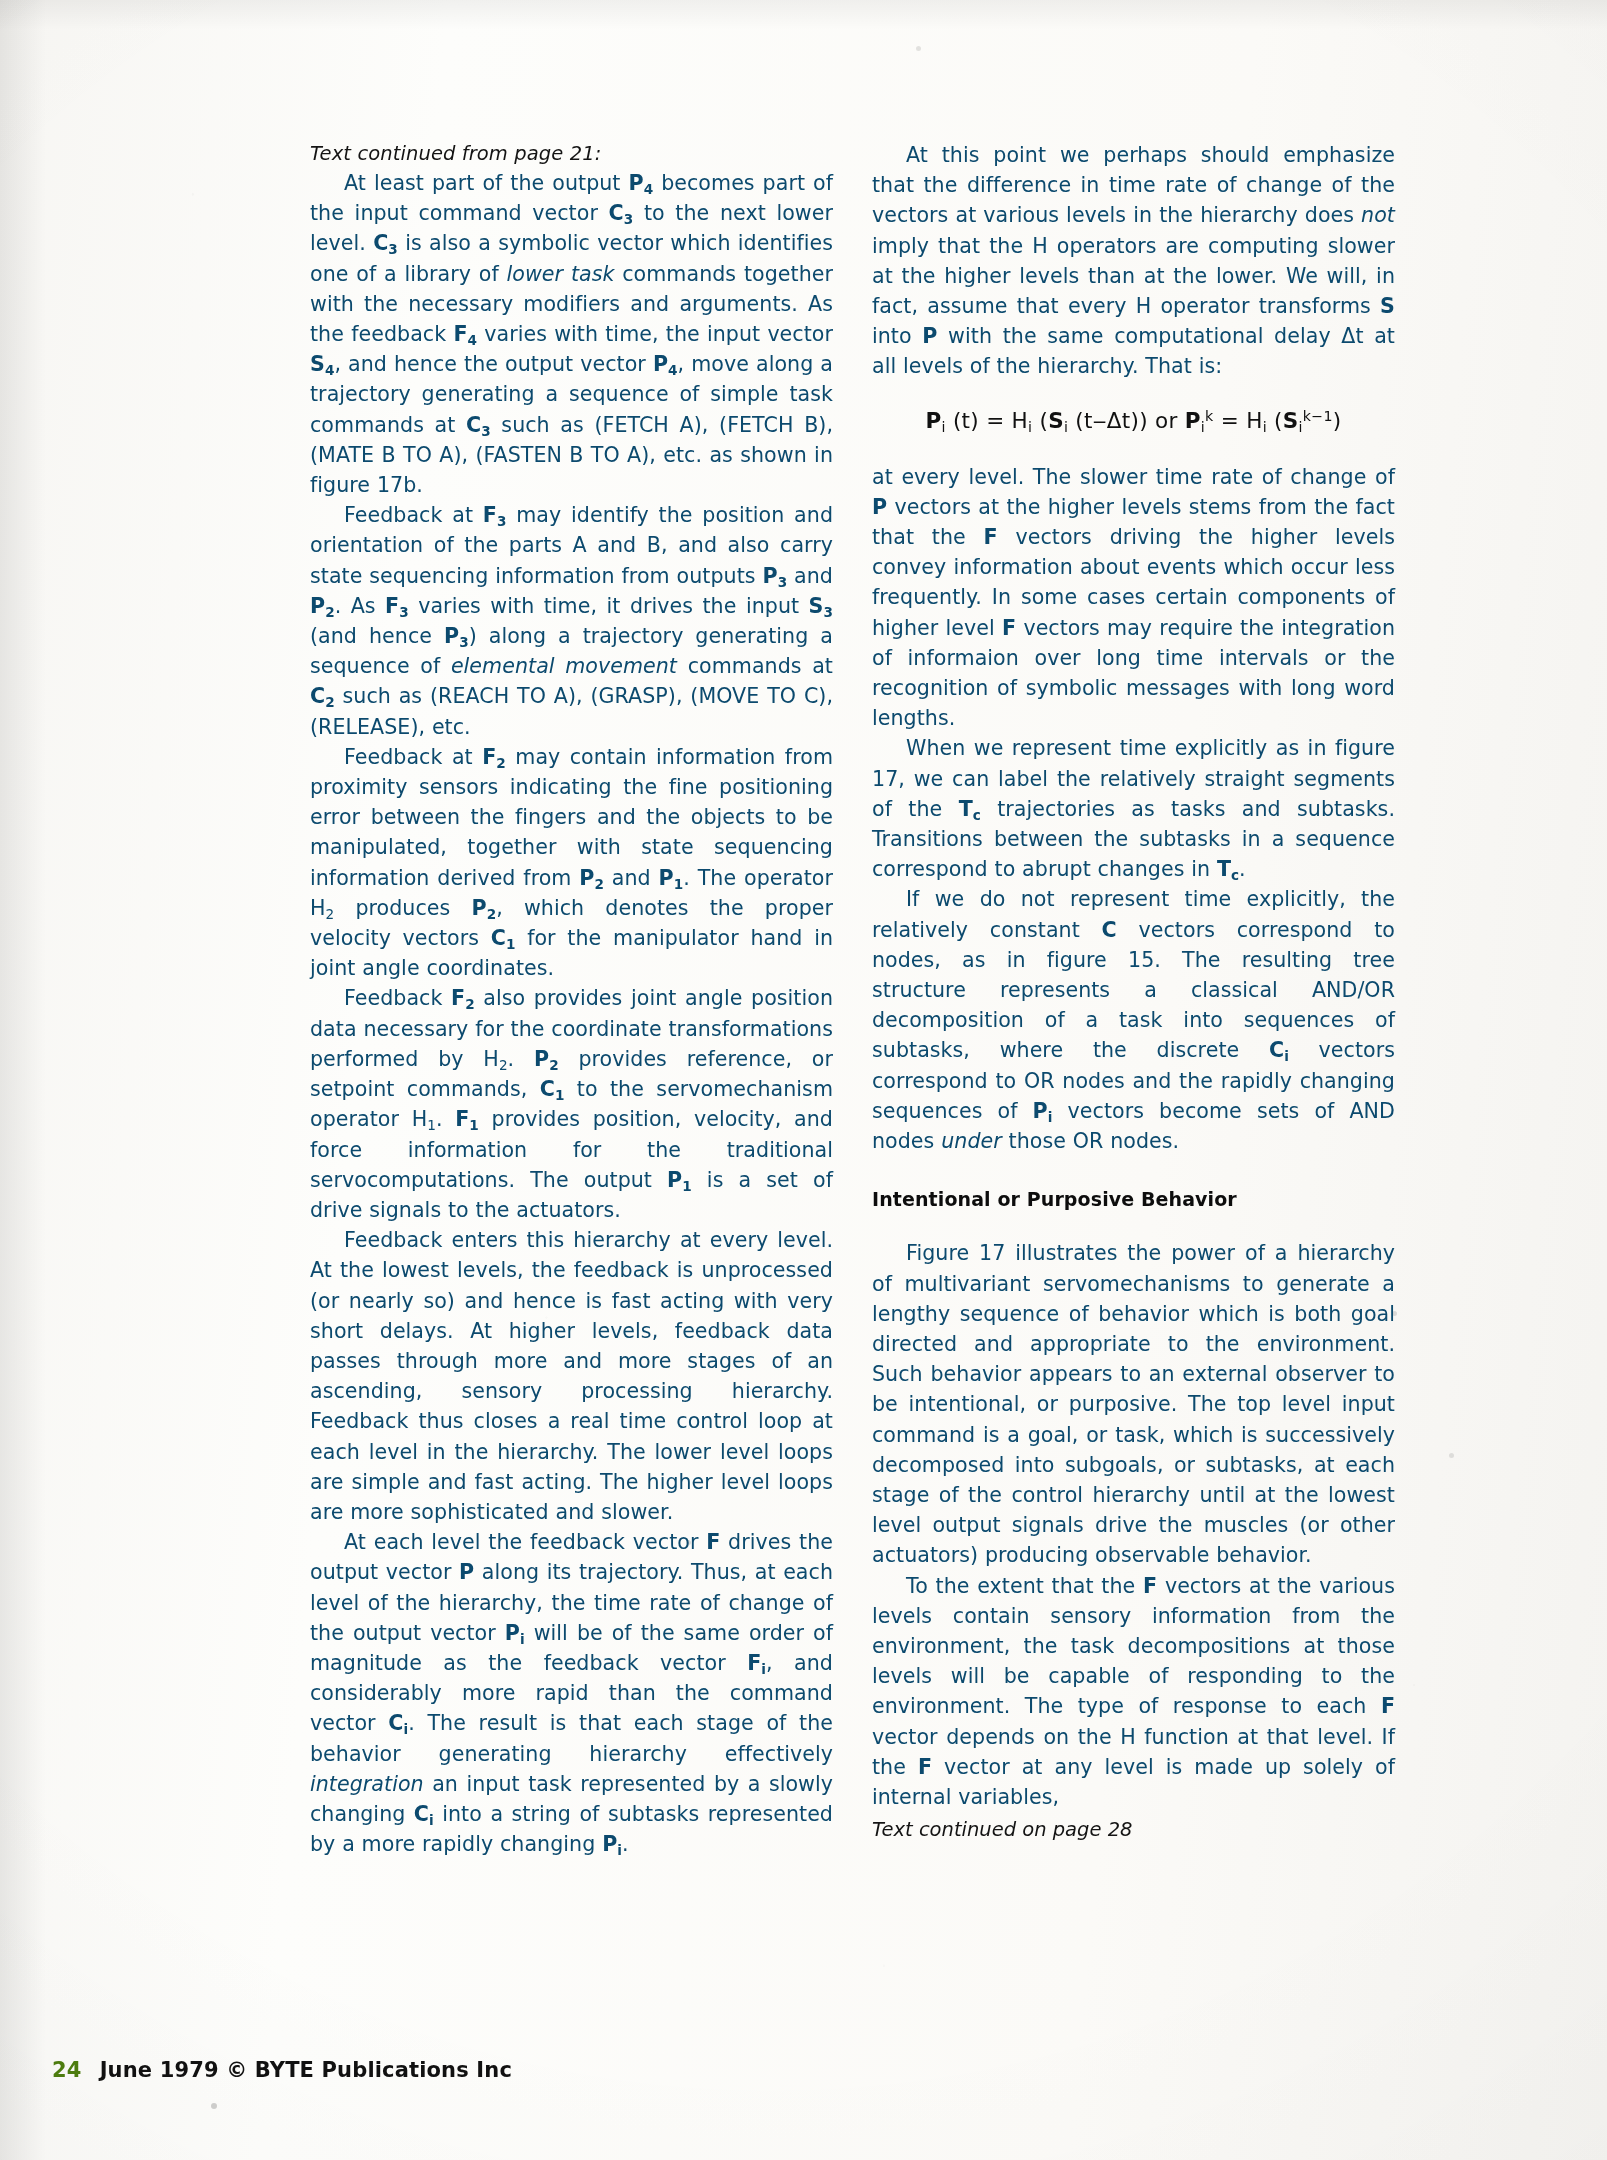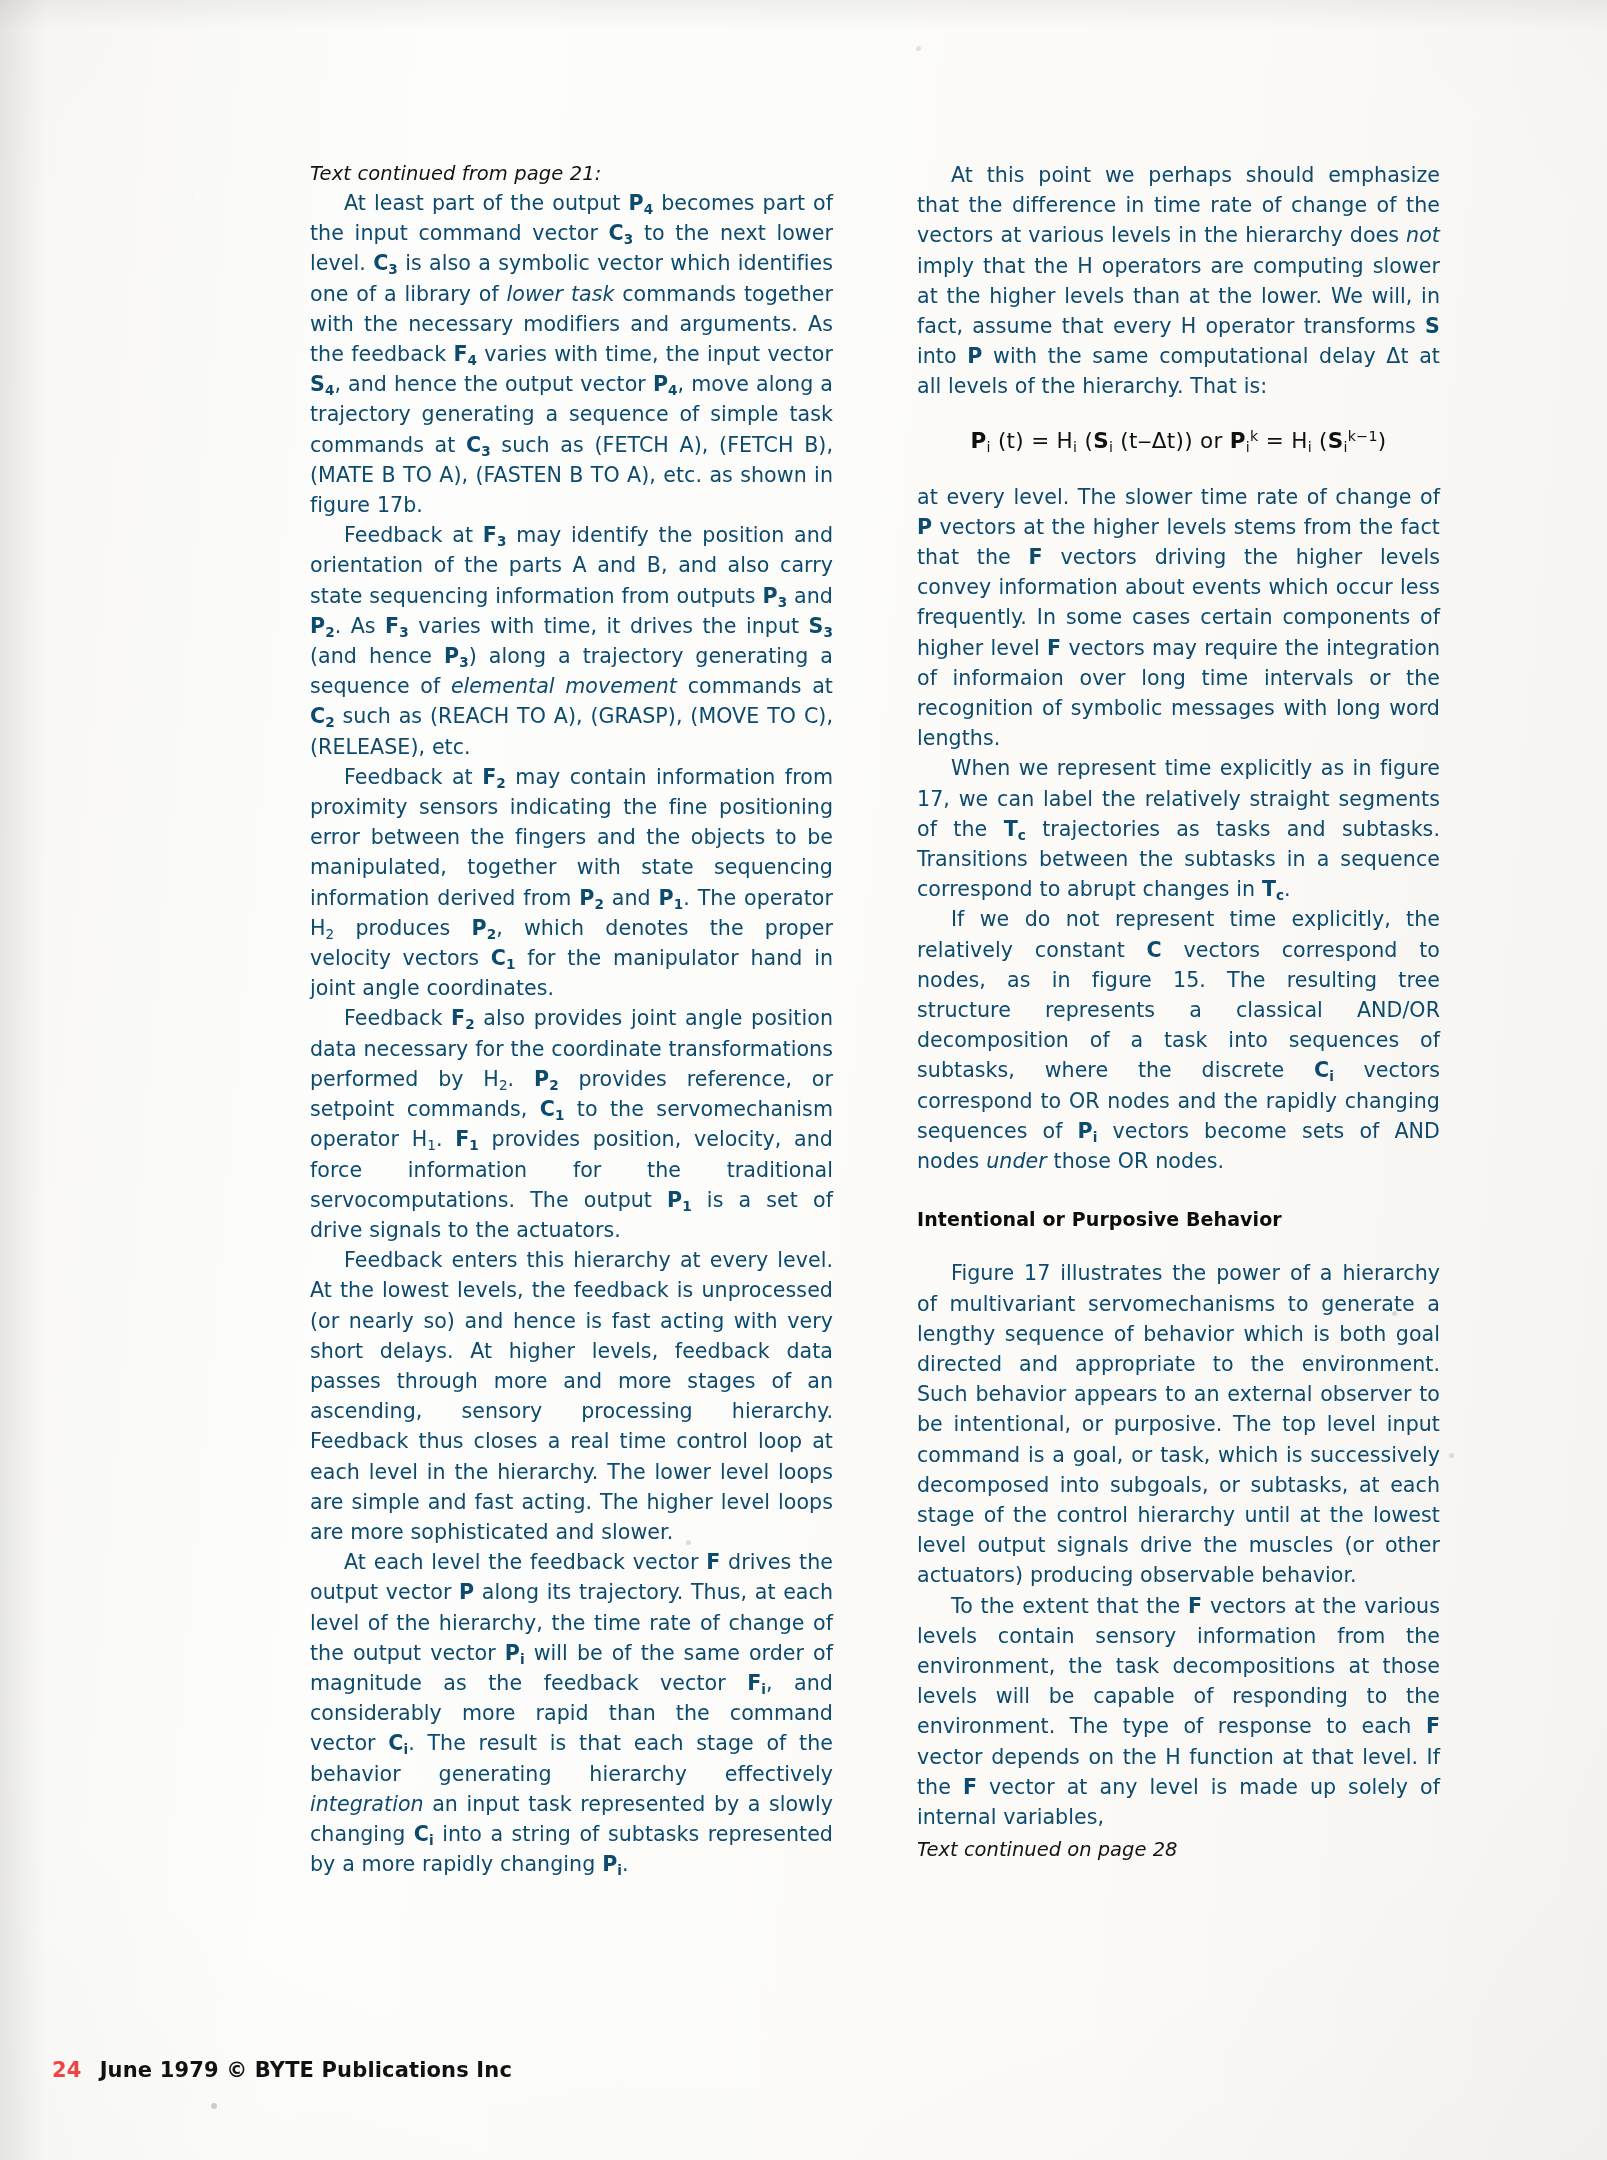--- a/index.html
+++ b/index.html
@@ -44,22 +44,21 @@
     width: 1607px;
     height: 2160px;
   }
 
   .columns {
     position: absolute;
     left: 310px;
     top: 140px;
     width: 1130px;
     display: flex;
-    gap: 84px;
-    margin-top: 20px;
+    gap: 39px;
   }
   .col {
     width: 523px;
   }
 
   .continued-note {
     font-style: italic;
     font-family: "DejaVu Sans", sans-serif;
     font-size: 19.5px;
     line-height: 27px;
@@ -121,21 +120,21 @@
     left: 52px;
     bottom: 78px;
     display: flex;
     align-items: baseline;
     gap: 18px;
   }
   .folio {
     font-size: 21px;
     font-weight: bold;
     letter-spacing: .2px;
-    color: #ef4444;
+    color: #4d7c0f;
   }
   .imprint {
     font-size: 21px;
     font-weight: bold;
     letter-spacing: .15px;
     color: #111111;
   }
 
   
   .edge-shadow-left {

